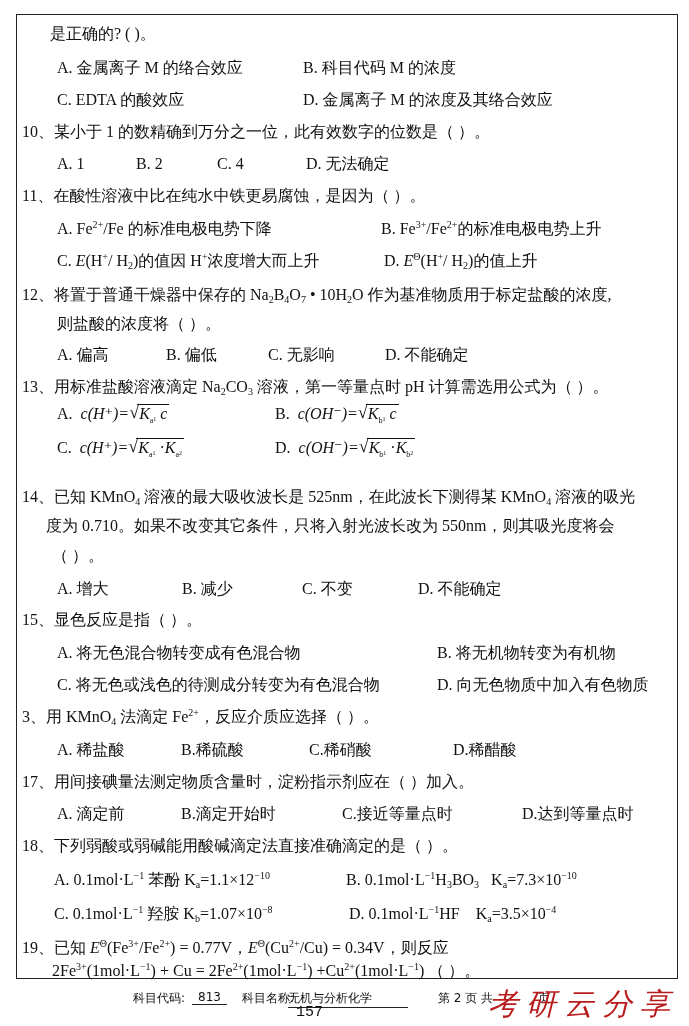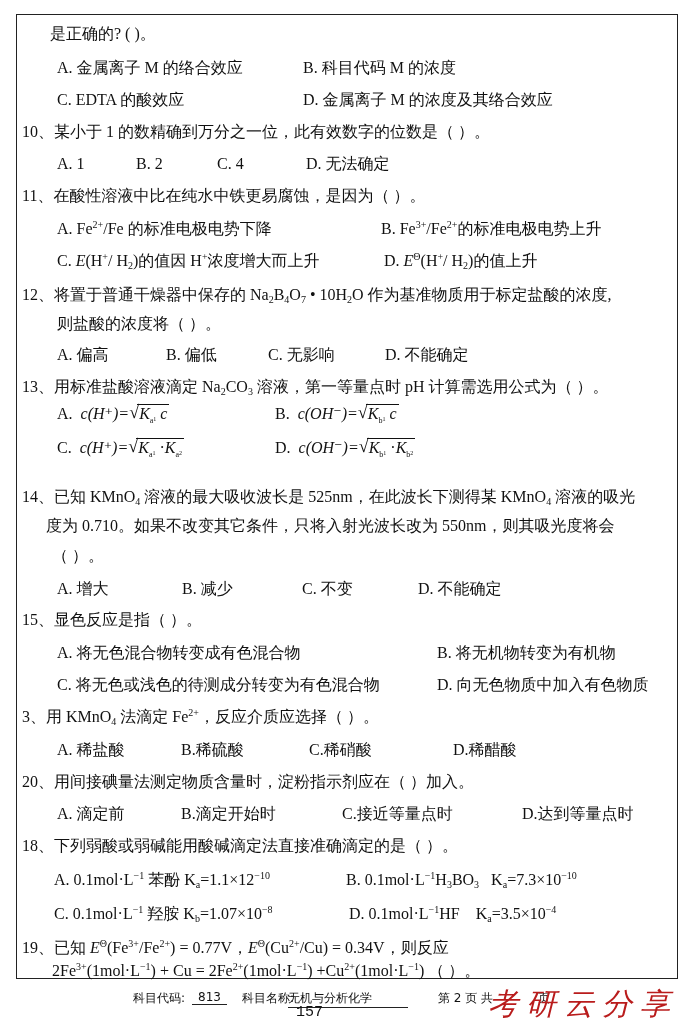--- a/index.html
+++ b/index.html
@@ -75,21 +75,21 @@
 <div class="line" style="left:437px;top:643px">B. 将无机物转变为有机物</div>
 <div class="line" style="left:57px;top:675px">C. 将无色或浅色的待测成分转变为有色混合物</div>
 <div class="line" style="left:437px;top:675px">D. 向无色物质中加入有色物质</div>
 
 <div class="line" style="left:22px;top:707px"><span>3、用 KMnO</span><sub>4</sub><span> 法滴定 Fe</span><sup>2+</sup><span>，反应介质应选择（      ）。</span></div>
 <div class="line" style="left:57px;top:740px">A. 稀盐酸</div>
 <div class="line" style="left:181px;top:740px">B.稀硫酸</div>
 <div class="line" style="left:309px;top:740px">C.稀硝酸</div>
 <div class="line" style="left:453px;top:740px">D.稀醋酸</div>
 
-<div class="line" style="left:22px;top:772px">20、用间接碘量法测定物质含量时，淀粉指示剂应在（      ）加入。</div>
+<div class="line" style="left:22px;top:772px">17、用间接碘量法测定物质含量时，淀粉指示剂应在（      ）加入。</div>
 <div class="line" style="left:57px;top:804px">A. 滴定前</div>
 <div class="line" style="left:181px;top:804px">B.滴定开始时</div>
 <div class="line" style="left:342px;top:804px">C.接近等量点时</div>
 <div class="line" style="left:522px;top:804px">D.达到等量点时</div>
 
 <div class="line" style="left:22px;top:836px">18、下列弱酸或弱碱能用酸碱滴定法直接准确滴定的是（      ）。</div>
 <div class="line" style="left:54px;top:870px"><span>A. 0.1mol·L</span><sup>−1</sup><span> 苯酚 K</span><sub>a</sub><span>=1.1×12</span><sup>−10</sup></div>
 <div class="line" style="left:346px;top:870px"><span>B. 0.1mol·L</span><sup>−1</sup><span>H</span><sub>3</sub><span>BO</span><sub>3</sub>&nbsp;&nbsp;&nbsp;<span>K</span><sub>a</sub><span>=7.3×10</span><sup>−10</sup></div>
 <div class="line" style="left:54px;top:904px"><span>C. 0.1mol·L</span><sup>−1</sup><span> 羟胺 K</span><sub>b</sub><span>=1.07×10</span><sup>−8</sup></div>
 <div class="line" style="left:349px;top:904px"><span>D. 0.1mol·L</span><sup>−1</sup><span>HF</span>&nbsp;&nbsp;&nbsp;&nbsp;<span>K</span><sub>a</sub><span>=3.5×10</span><sup>−4</sup></div>

